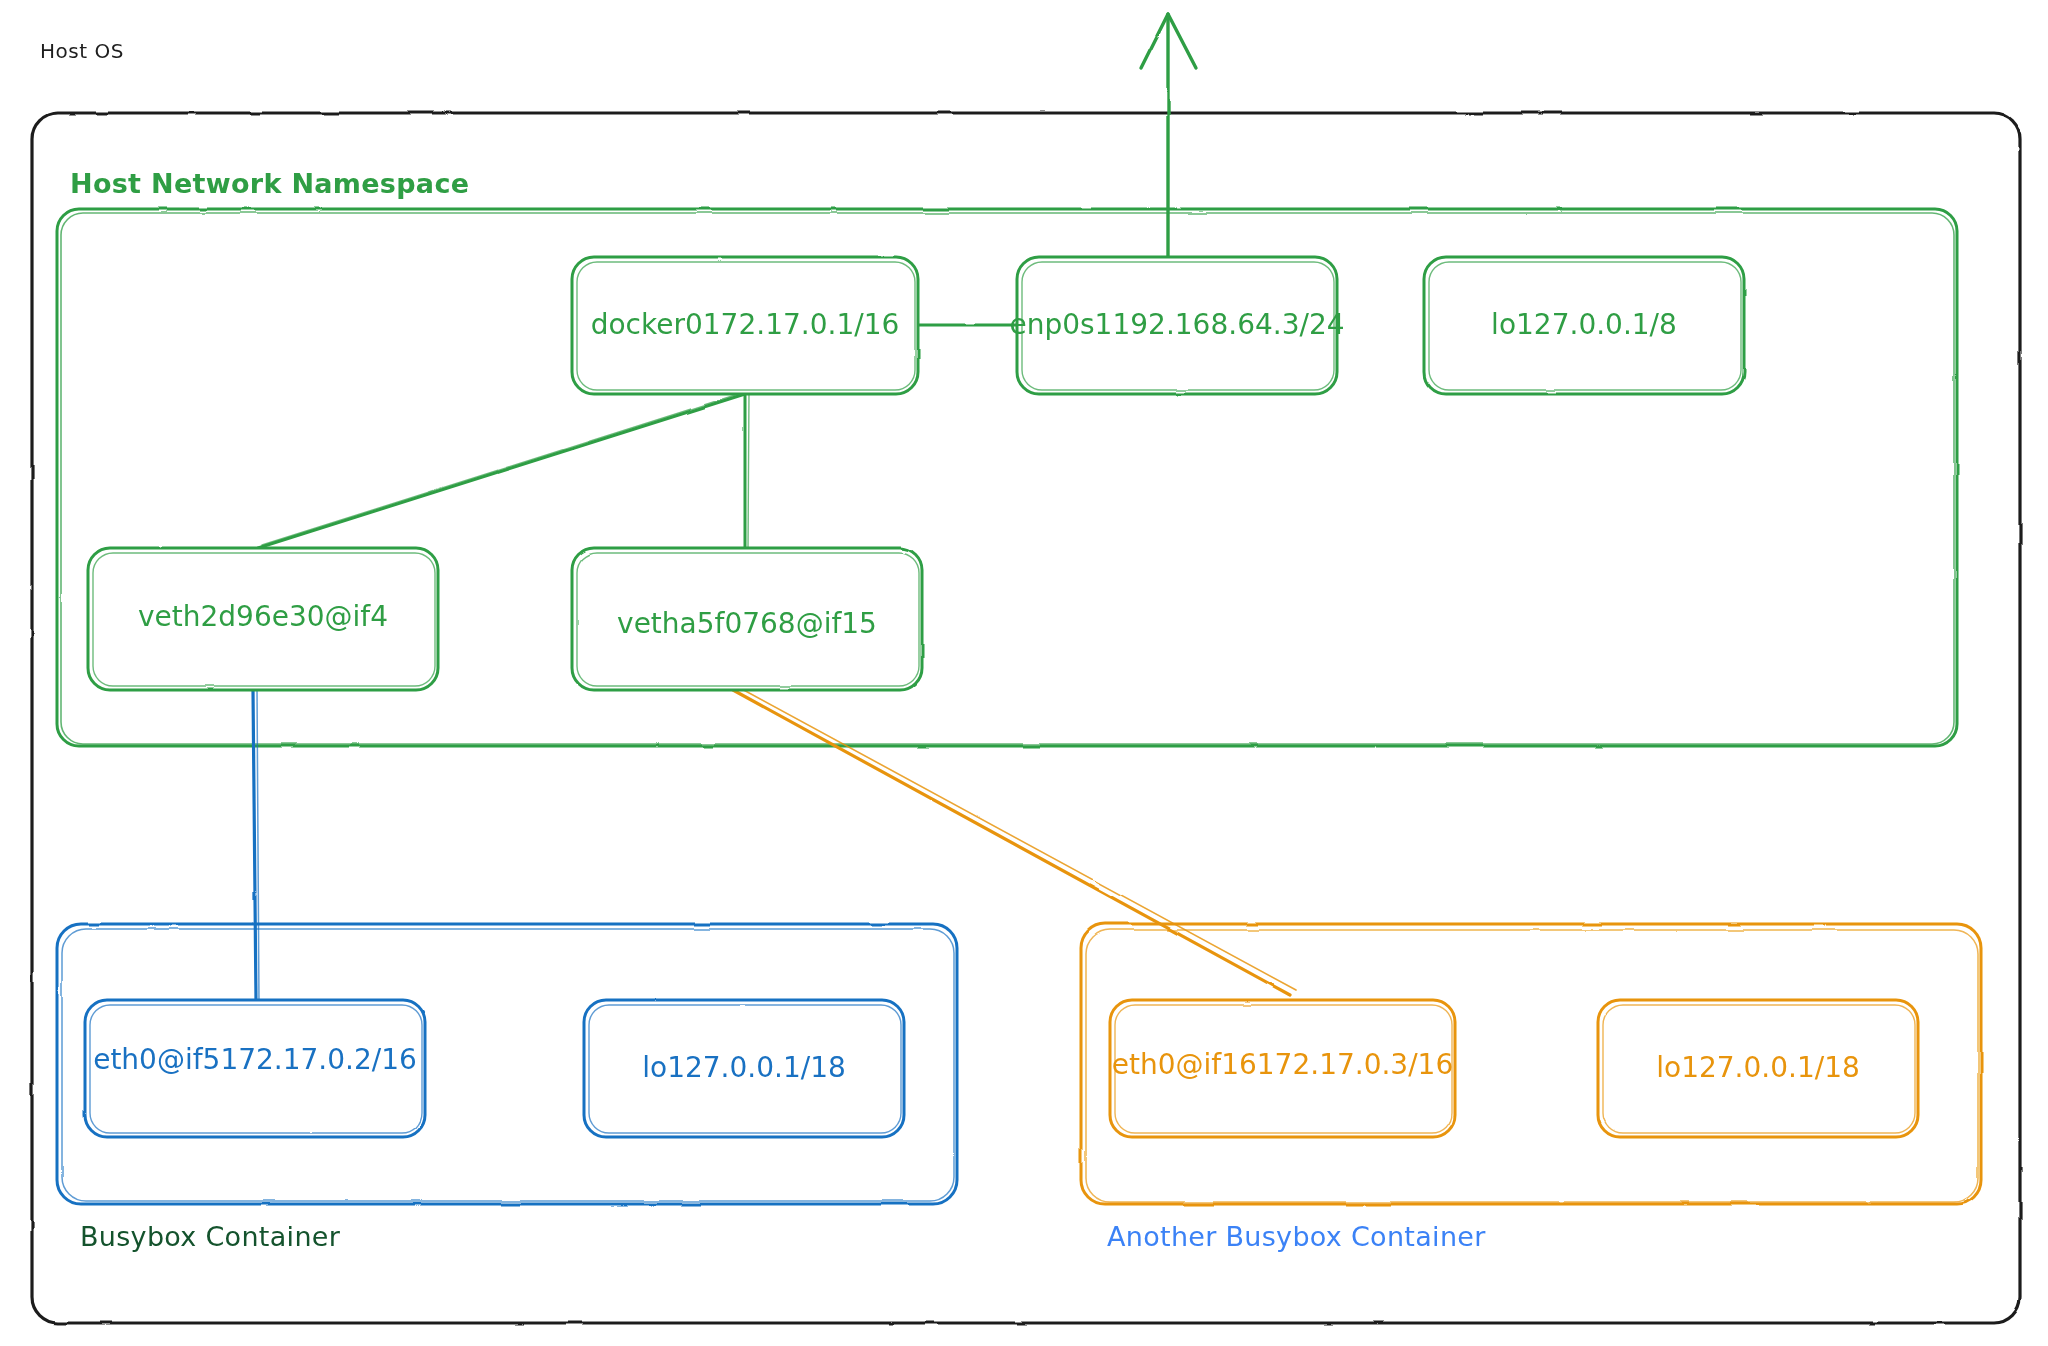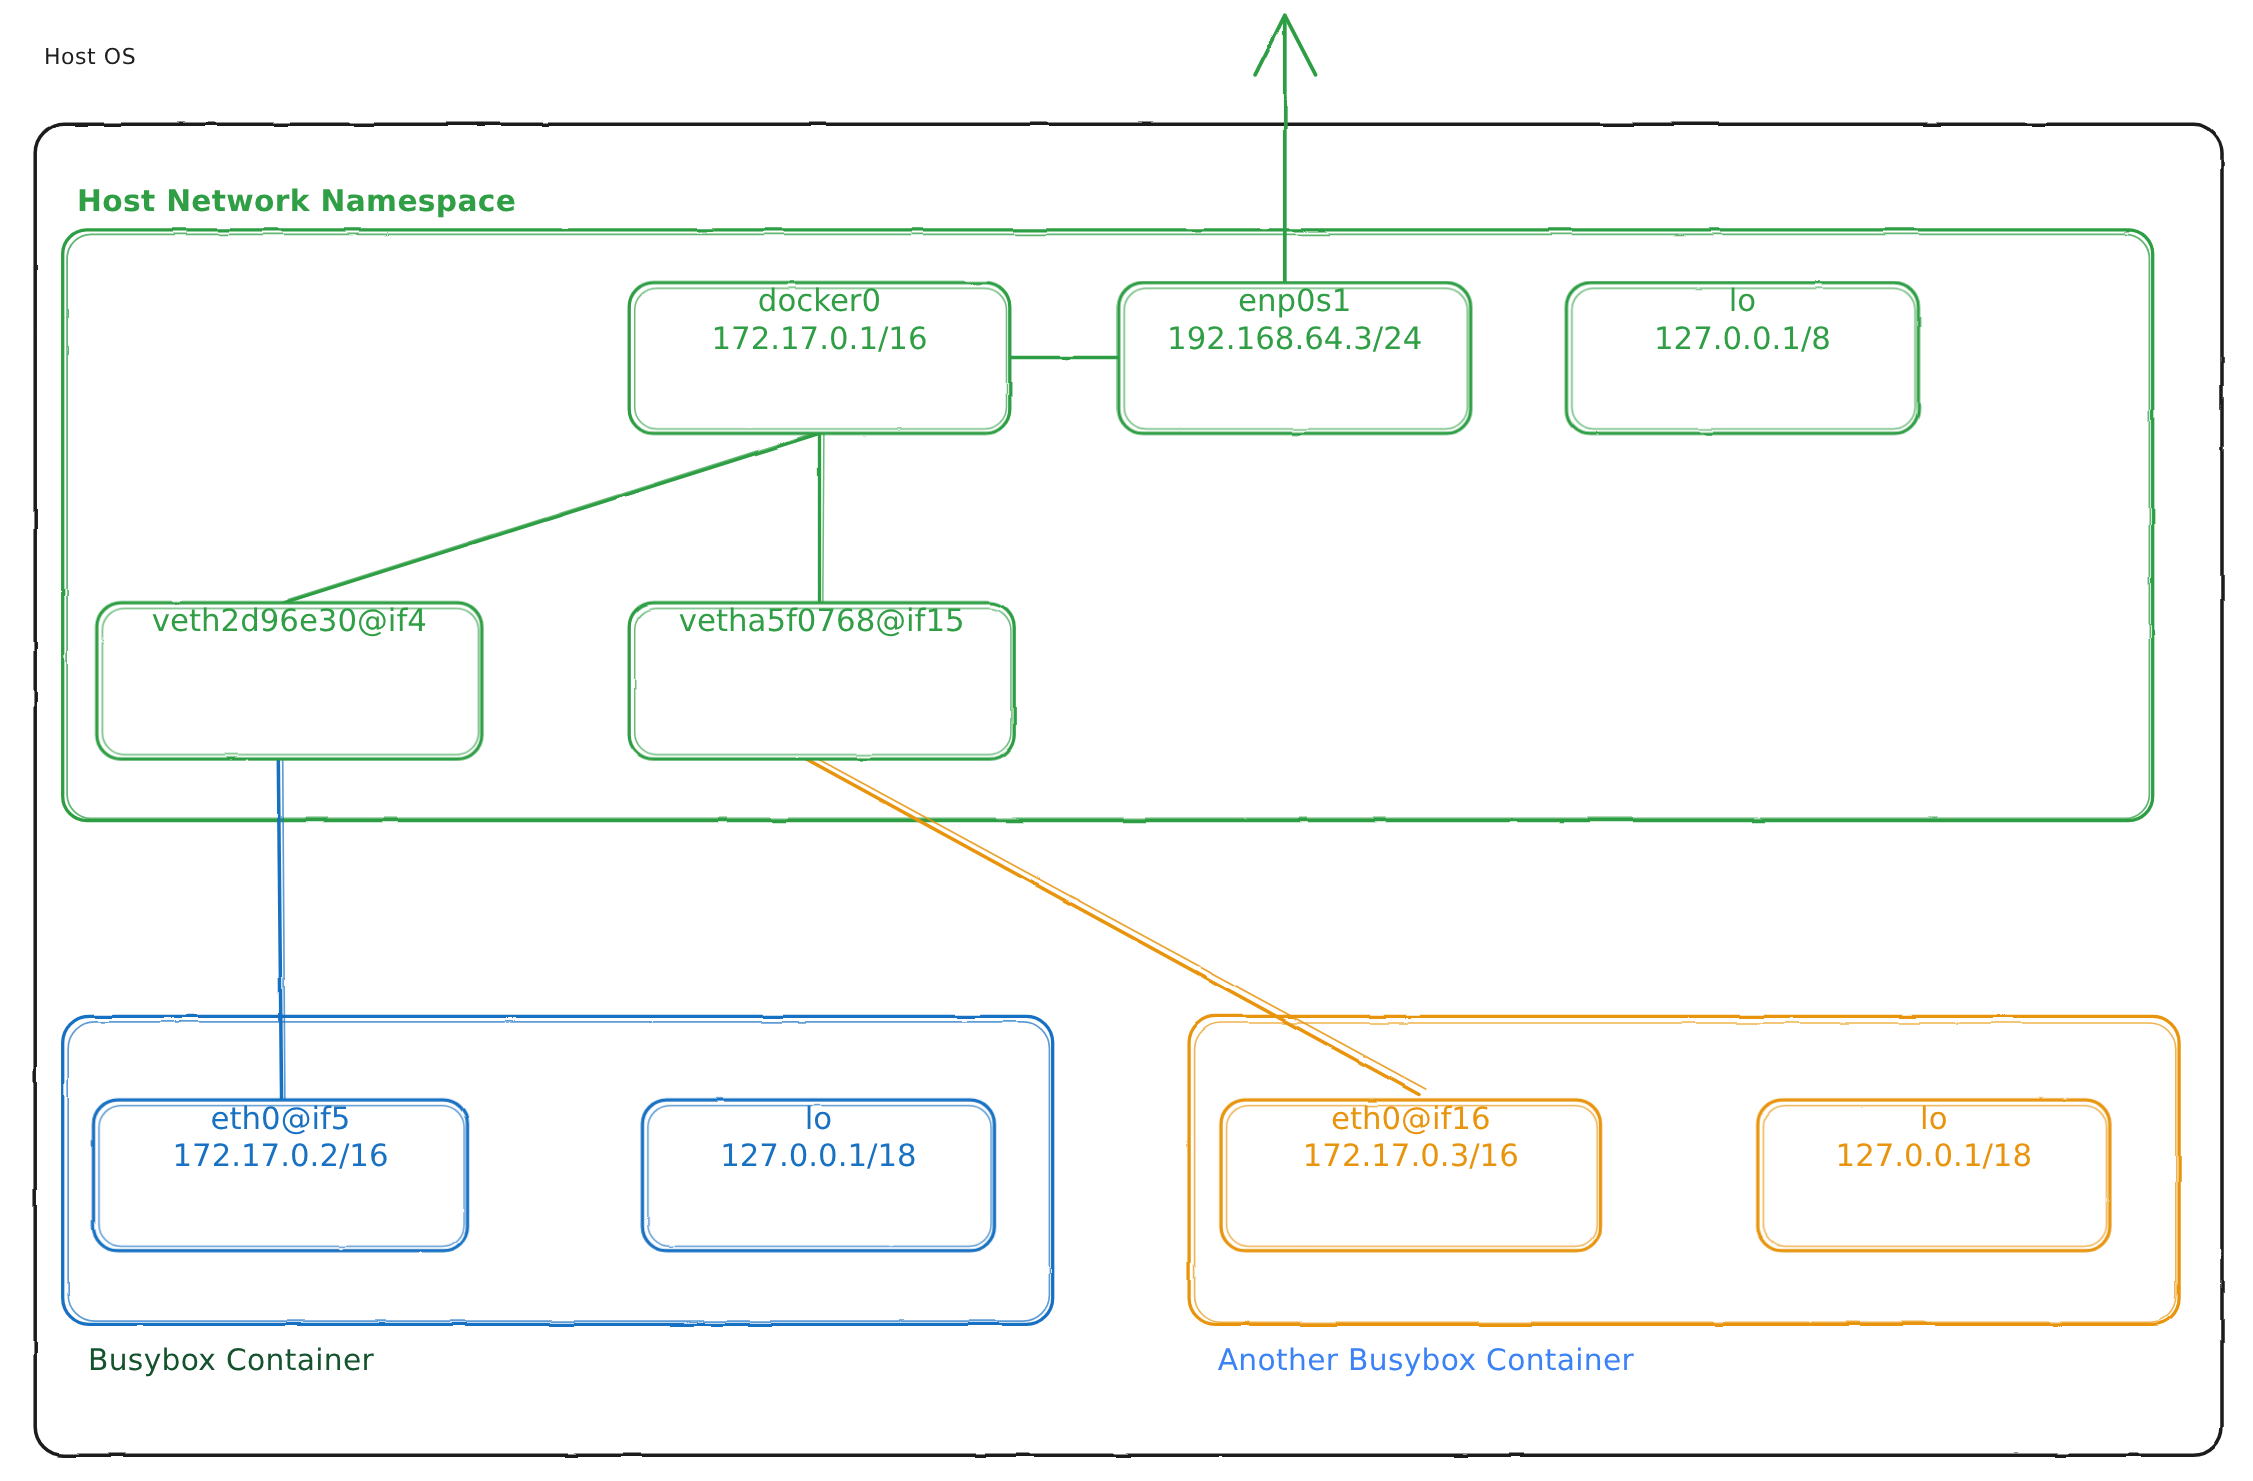--- a/index.html
+++ b/index.html
@@ -26,22 +26,23 @@
   }
   .lbl {
     position: absolute;
     white-space: nowrap;
     font-family: "DejaVu Sans", sans-serif;
     line-height: 1.18;
   }
   .node-label {
     position: absolute;
     display: flex;
-    flex-direction: column;
+    flex-direction: row;
     align-items: center;
+    justify-content: center;
     text-align: center;
     white-space: nowrap;
     font-family: "DejaVu Sans", sans-serif;
     line-height: 1.22;
     pointer-events: none;
   }
   .node-label .l1, .node-label .l2 {
     display: block;
   }
   .grp-title {

